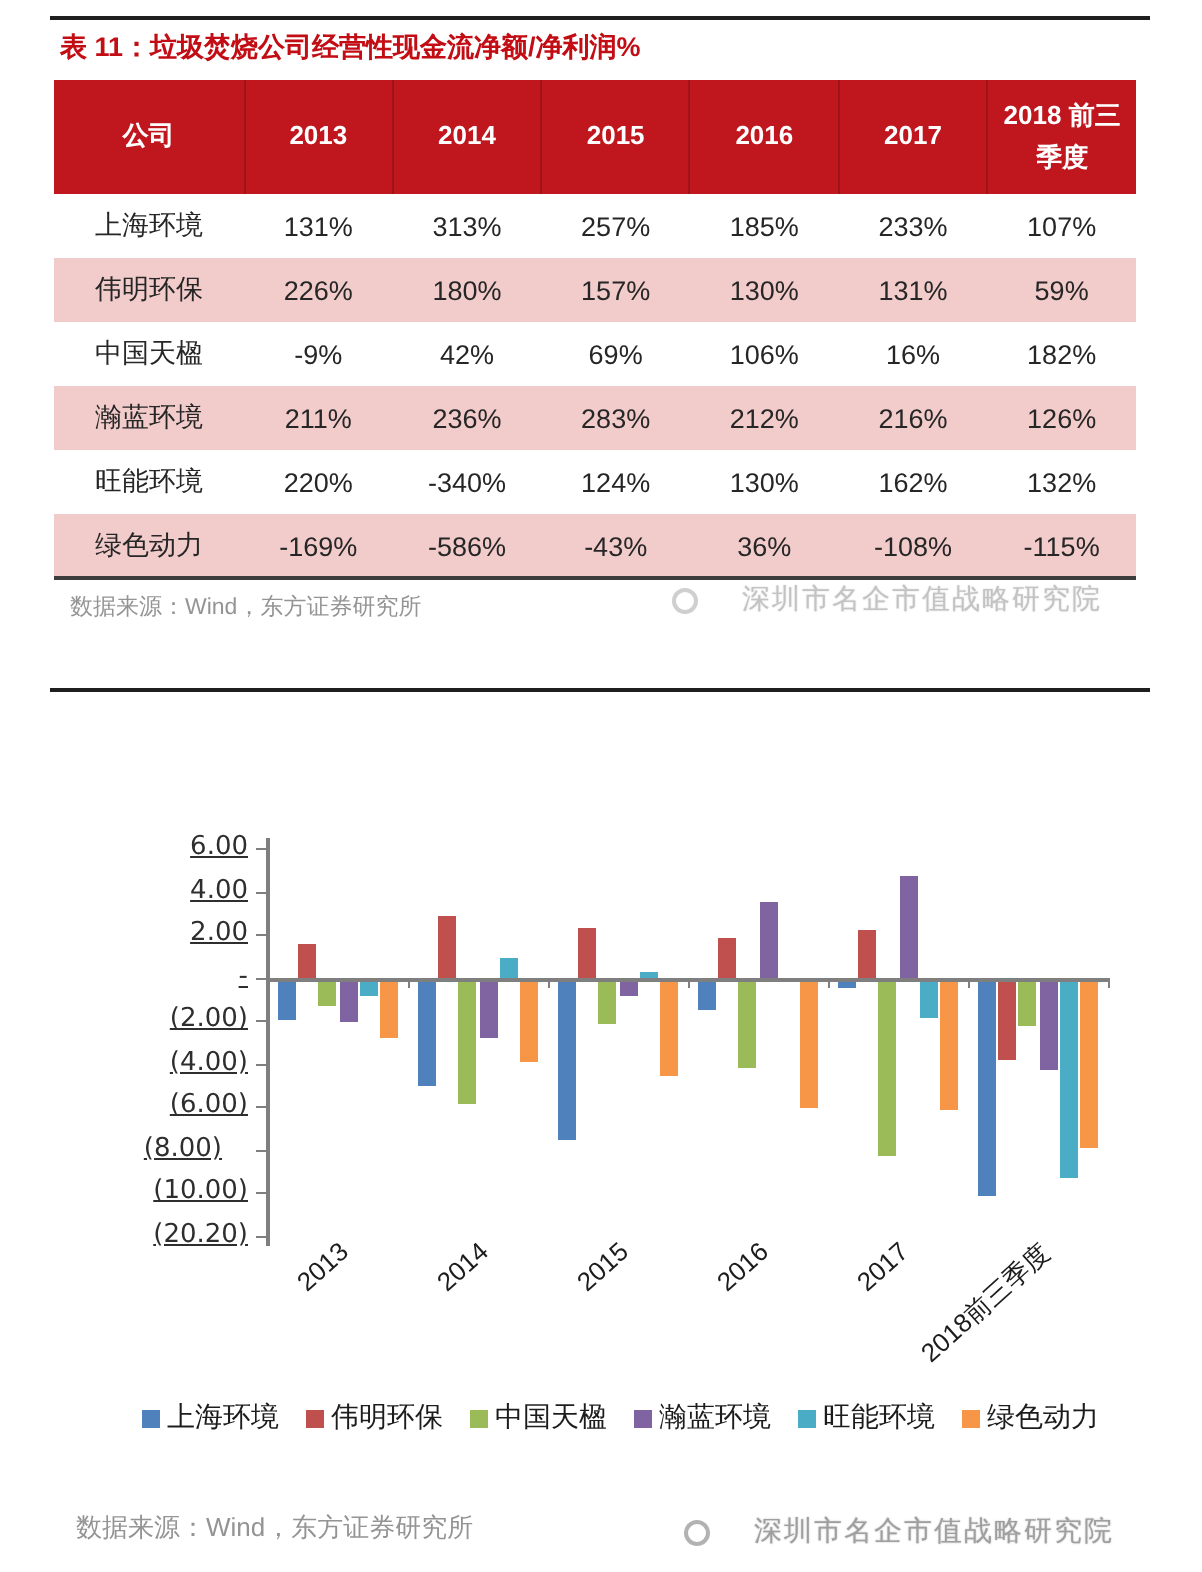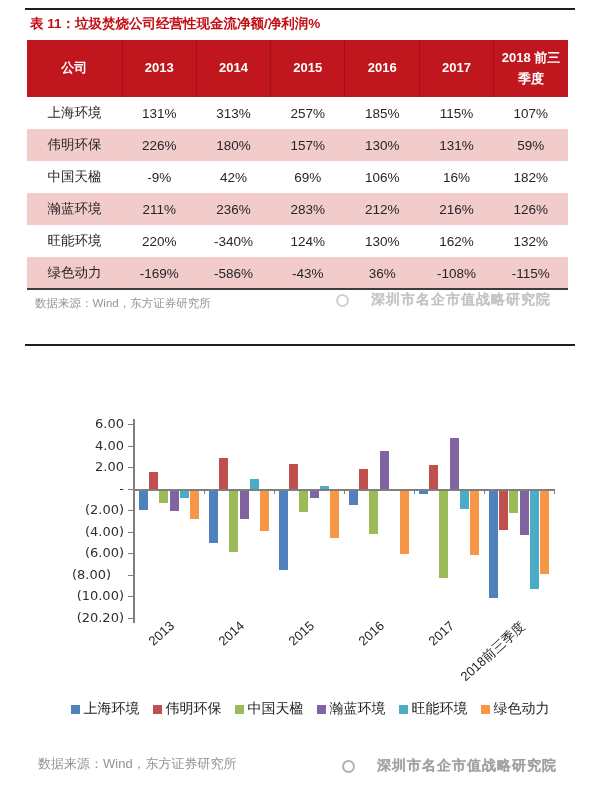--- a/index.html
+++ b/index.html
@@ -19,28 +19,28 @@
   table.data thead th { background:#c0161e; color:#ffffff; font-size:13px; font-weight:700; height:57px;
     vertical-align:middle; text-align:center; border-right:1px solid #a0121a; padding:2px 6px; line-height:1.55; }
   table.data thead th:last-child { border-right:none; }
   table.data tbody td { height:32px; text-align:center; font-size:13.5px; color:#262626; vertical-align:middle; }
   table.data tbody tr.alt { background:#f2cbcb; }
 
   .src-note { position:absolute; color:#949494; }
   .src-1 { left:35px; top:296px; font-size:11.5px; }
   .src-2 { left:38px; top:755px; font-size:13px; }
 
-  .watermark { position:absolute; display:flex; align-items:center; gap:22px; font-weight:700;
+  .watermark { position:absolute; display:flex; align-items:center; gap:22px; font-weight:400;
     letter-spacing:1px; white-space:nowrap; }
   .wm-1 { right:28px; top:291px; color:#c3c3c3; font-size:14px; text-shadow:0 0 1px #d8d8d8; }
   .wm-2 { right:22px; top:757px; color:#9f9f9f; font-size:14px; text-shadow:0 0 1px #bbb; }
   .wm-logo { width:13px; height:13px; border-radius:50%; border:2px solid currentColor; flex:0 0 auto; opacity:.8; }
 
   .chart { position:absolute; left:0; top:380px; width:601px; height:360px; }
-  .ylab { position:absolute; width:88px; text-align:right; font-size:13px; color:#2e2e2e; font-family:"DejaVu Sans",sans-serif; }
+  .ylab { position:absolute; width:88px; text-align:right; font-size:13px; color:#2e2e2e; font-family:"DejaVu Sans",sans-serif;text-decoration:underline; }
   .yaxis { position:absolute; background:#7f7f7f; }
   .bar { position:absolute; }
   .xlab { position:absolute; width:92px; text-align:right; font-size:13px; color:#1c1c1c; white-space:nowrap;
     transform:rotate(-42deg); transform-origin:100% 0%; }
   .legend { position:absolute; left:40px; top:320px; width:540px; display:flex; justify-content:center;
     align-items:center; gap:13px; }
   .legend-item { display:flex; align-items:center; gap:4px; font-size:14px; color:#1c1c1c; }
   .legend-swatch { width:9px; height:9px; flex:0 0 auto; }
 </style>
 </head>
@@ -73,21 +73,21 @@
           <th>2018 前三季度</th>
         </tr>
       </thead>
     <tbody>
         <tr>
           <td>上海环境</td>
           <td>131%</td>
           <td>313%</td>
           <td>257%</td>
           <td>185%</td>
-          <td>115%</td>
+          <td>233%</td>
           <td>107%</td>
         </tr>
         <tr class="alt">
           <td>伟明环保</td>
           <td>226%</td>
           <td>180%</td>
           <td>157%</td>
           <td>130%</td>
           <td>131%</td>
           <td>59%</td>

